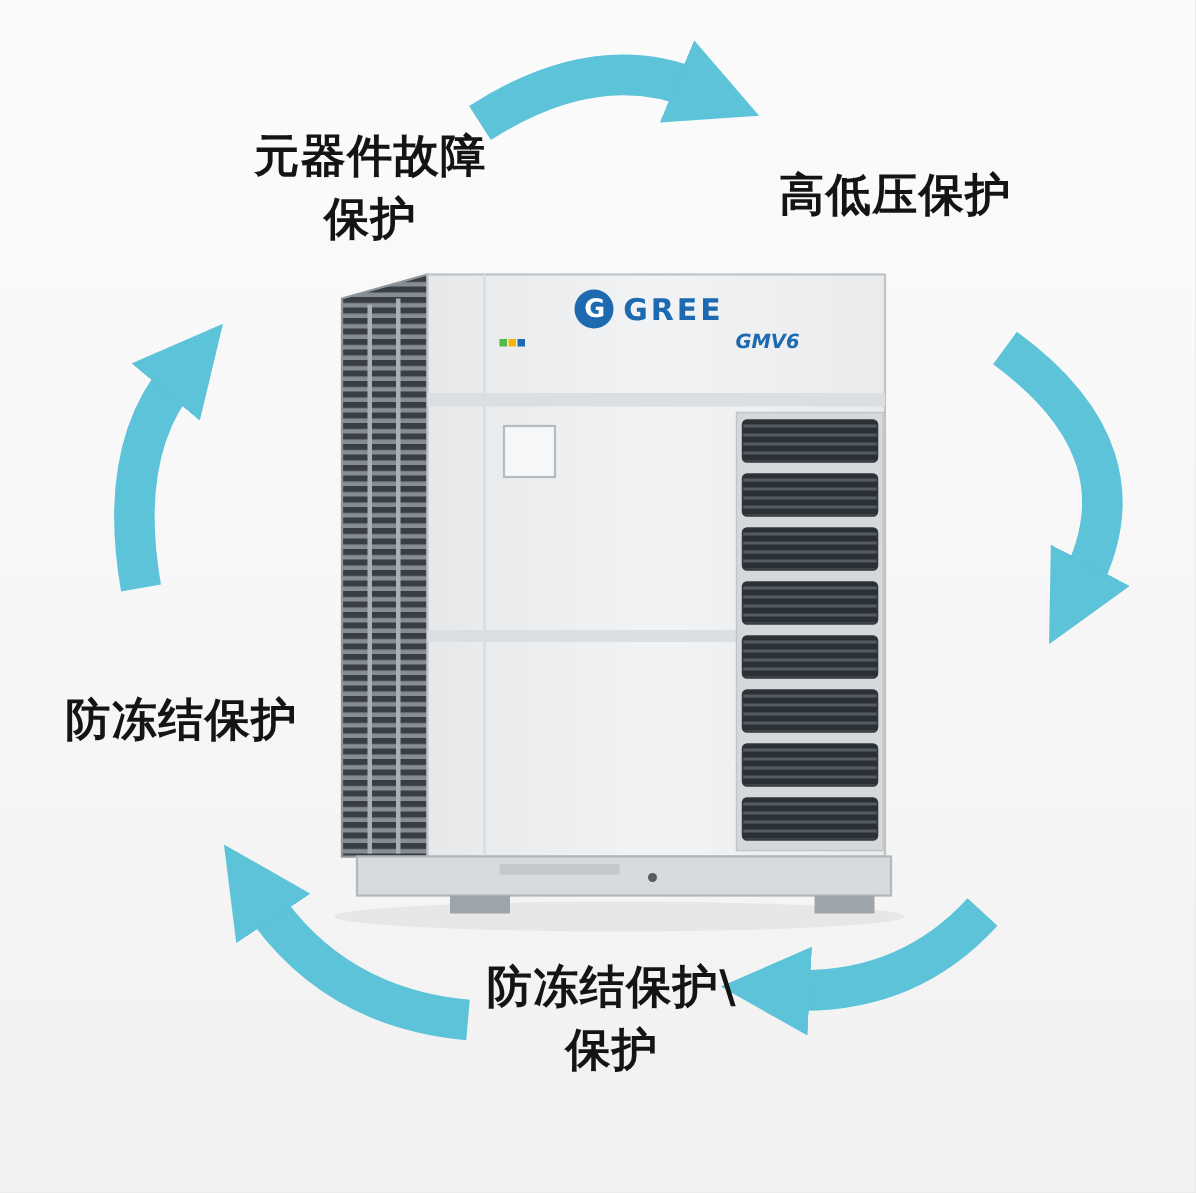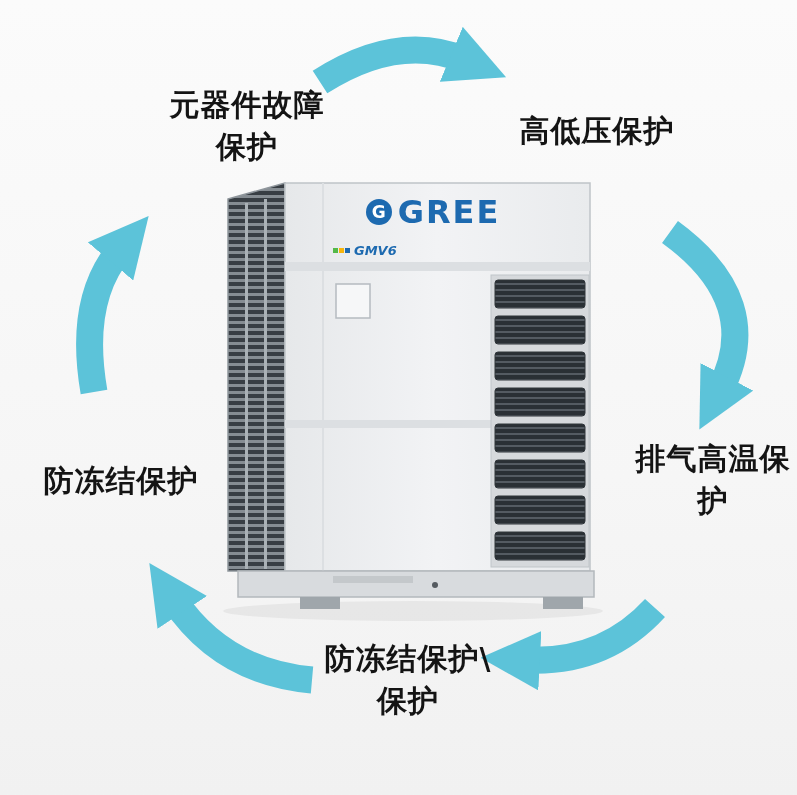--- a/index.html
+++ b/index.html
@@ -18,23 +18,23 @@
   }
   .label span { display:block; }
   .unit { position:absolute; left:213px; top:163px; width:400px; height:460px; }
   .unit svg { position:absolute; left:0; top:0; }
   .logo { position:absolute; left:120px; top:30px; width:200px; text-align:center; }
   .logo-row { display:flex; align-items:center; justify-content:center; gap:6px; }
   .logo-circle {
     width:26px; height:26px; border-radius:50%; background:#1d6ab0; color:#ffffff;
     font-weight:bold; font-size:17px; line-height:26px; text-align:center; flex:0 0 auto;
   }
-  .logo-text { color:#1d6ab0; font-size:32px; font-weight:bold; letter-spacing:2px; }
+  .logo-text { color:#1d6ab0; font-size:20px; font-weight:bold; letter-spacing:2px; }
   .logo-sub {
-    margin-top:12px; display:flex; justify-content:flex-start; align-items:center; gap:4px;
+    margin-top:2px; display:flex; justify-content:space-between; align-items:center; gap:4px;
     color:#1d6ab0; font-size:13px; font-weight:bold; font-style:italic;
   }
   .flag { display:inline-flex; gap:1px; }
   .flag i { width:5px; height:5px; display:inline-block; }
   .flag .f1 { background:#54b948; }
   .flag .f2 { background:#f7b50c; }
   .flag .f3 { background:#1d6ab0; }
 </style>
 </head>
 <body>
@@ -123,24 +123,20 @@
 
   <div class="label" style="left:122px; top:84px; width:250px;">
     <span>元器件故障</span>
     <span>保护</span>
   </div>
 
   <div class="label" style="left:472px; top:110px; width:250px;">
     <span>高低压保护</span>
   </div>
 
-  <div class="label" style="left:628px; top:438px; width:170px;">
-    <span>排气高温保</span>
-    <span>护</span>
-  </div>
 
   <div class="label" style="left:-4px; top:460px; width:250px;">
     <span>防冻结保护</span>
   </div>
 
   <div class="label" style="left:283px; top:638px; width:250px;">
     <span>防冻结保护\</span>
     <span>保护</span>
   </div>
 

